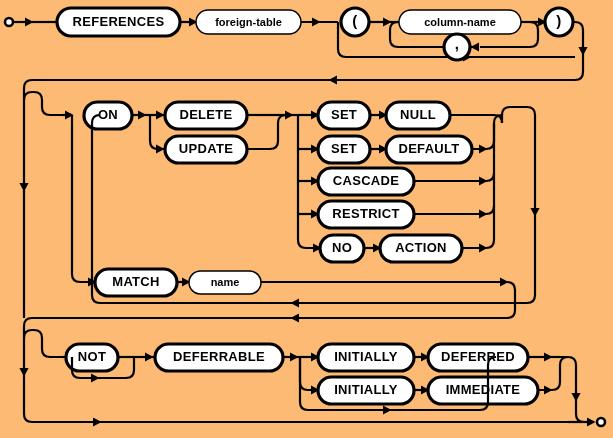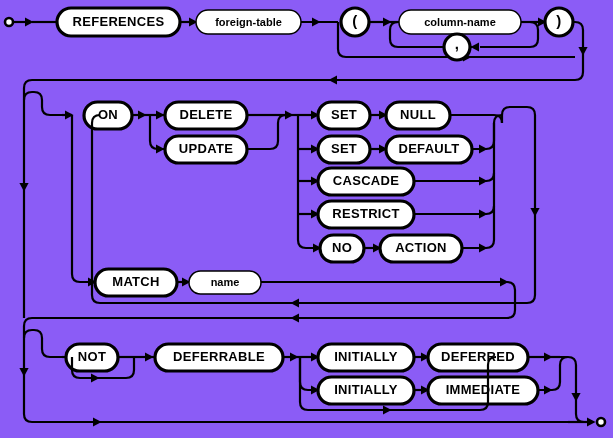--- a/index.html
+++ b/index.html
@@ -1,17 +1,17 @@
 <!DOCTYPE html>
 <html><head>
 <meta charset="utf-8">
 <style>
   html,body{margin:0;padding:0;background:#ffffff;}
   body{font-family:"Liberation Sans", sans-serif;}
-  #diagram-root{position:relative;width:613px;height:438px;background:#8b5cf6;overflow:hidden;}
+  #diagram-root{position:relative;width:613px;height:438px;background:#fdba74;overflow:hidden;}
   svg#rr{display:block;width:613px;height:438px;}
   .line{fill:none;stroke:#000;stroke-width:2.2;stroke-linecap:butt;stroke-linejoin:round;}
   .kw rect{fill:#fff;stroke:#000;stroke-width:3.2;}
   .nt rect{fill:#fff;stroke:#000;stroke-width:1.5;}
   .kw text{font-family:"Liberation Sans", sans-serif;font-weight:bold;font-size:13px;fill:#000;
            text-anchor:middle;dominant-baseline:middle;letter-spacing:0.3px;}
   .nt text{font-family:"Liberation Sans", sans-serif;font-weight:bold;font-size:11px;fill:#000;
            text-anchor:middle;dominant-baseline:middle;}
   .kw text.sym{font-size:15px;}
   .arrow{fill:#000;stroke:none;}

